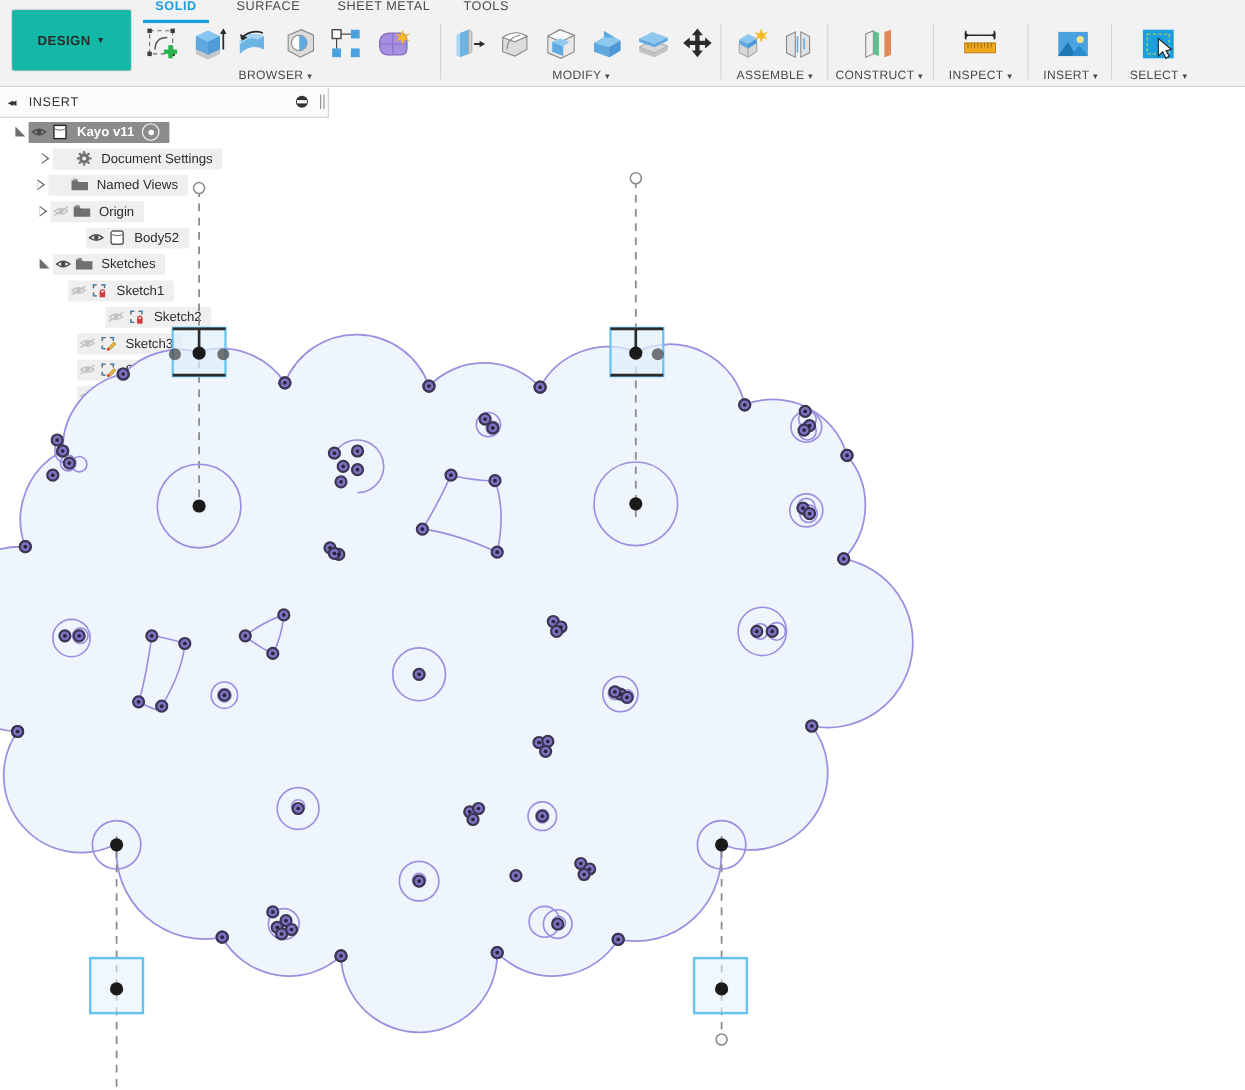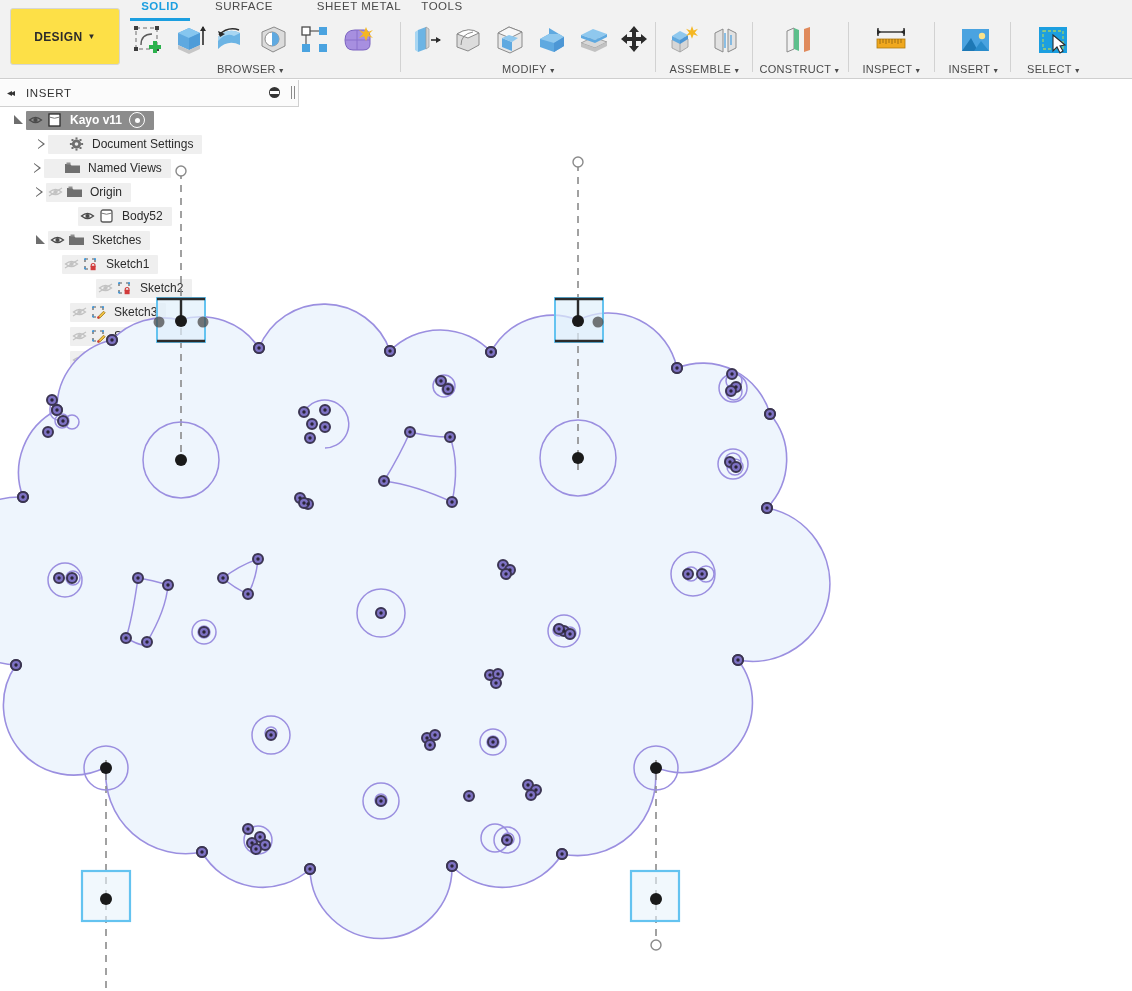--- a/index.html
+++ b/index.html
@@ -13,21 +13,21 @@
 
   
   #ribbon {
     position: absolute; left: 0; top: 0; width: 1132px; height: 79px;
     background: #f2f2f2;
     border-bottom: 1px solid #cfcfcf;
     box-sizing: border-box;
   }
   #design-btn {
     position: absolute; left: 10px; top: 8px; width: 108px; height: 55px;
-    background: #fde047; border: 1px solid #d6d6d6; border-radius: 3px;
+    background: #14b8a6; border: 1px solid #d6d6d6; border-radius: 3px;
     display: flex; align-items: center; justify-content: center;
     font-size: 12px; color: #2b2b2b; letter-spacing: .4px; font-weight: 600;
     cursor: pointer;
   }
   #design-btn .caret { margin-left: 5px; font-size: 8px; }
 
   .tabs { position: absolute; left: 124px; top: 0; height: 18px; }
   .tab {
     position: absolute; top: 0; height: 18px;
     font-size: 11.5px; color: #4a4a4a; letter-spacing: .5px;
@@ -115,21 +115,21 @@
       <span class="caret">▼</span>
     </div>
 
     <div class="tabs">
       <div class="tab active" style="left:6px;width:60px;">
         <span>SOLID</span>
       </div>
       <div class="tab" style="left:80px;width:80px;">
         <span>SURFACE</span>
       </div>
-      <div class="tab" style="left:180px;width:110px;">
+      <div class="tab" style="left:170px;width:110px;">
         <span>SHEET METAL</span>
       </div>
       <div class="tab" style="left:288px;width:60px;">
         <span>TOOLS</span>
       </div>
     </div>
 
     <div class="grp" style="left:126px;width:250px;">
       <div class="icons" style="padding-left:2px;">
         <div class="ibtn">

